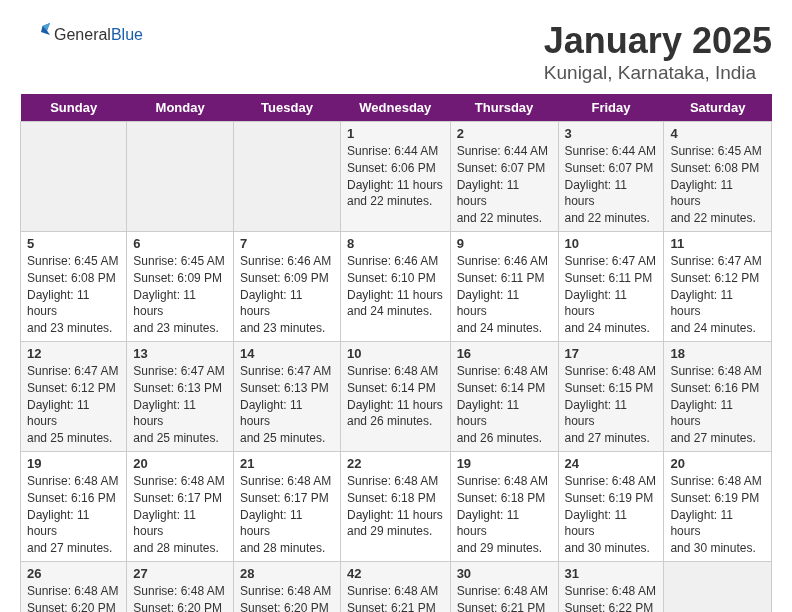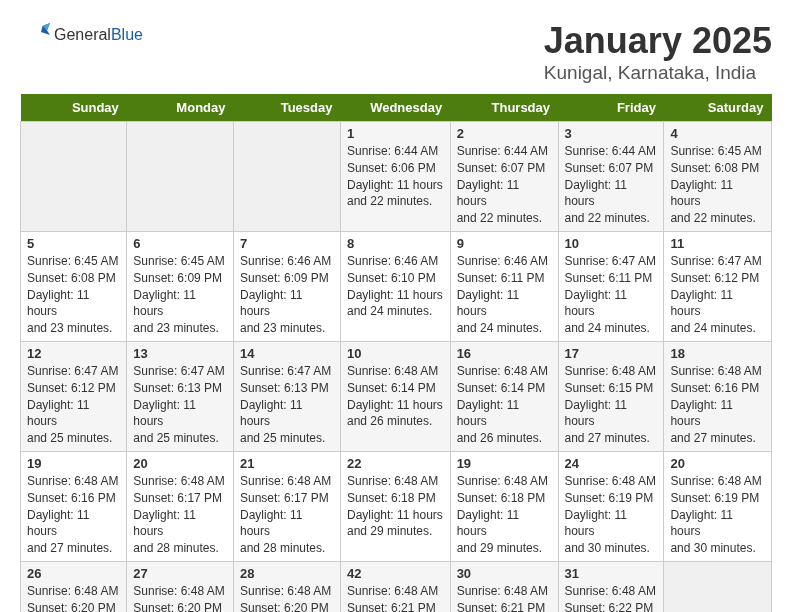--- a/index.html
+++ b/index.html
@@ -38,23 +38,23 @@
     .subtitle {
       font-size: 19px;
       color: #555;
     }
     table {
       width: 100%;
       border-collapse: collapse;
       font-size: 11px;
     }
     thead tr th {
-      background-color: #4d7c0f;
+      background-color: #701a75;
       color: #fff;
-      text-align: right;
+      text-align: center;
       padding: 6px 8px;
       font-size: 13px;
       font-weight: bold;
     }
     tbody tr td {
       border: 1px solid #ccc;
       vertical-align: top;
       padding: 4px 6px;
       width: 113px;
       height: 90px;

